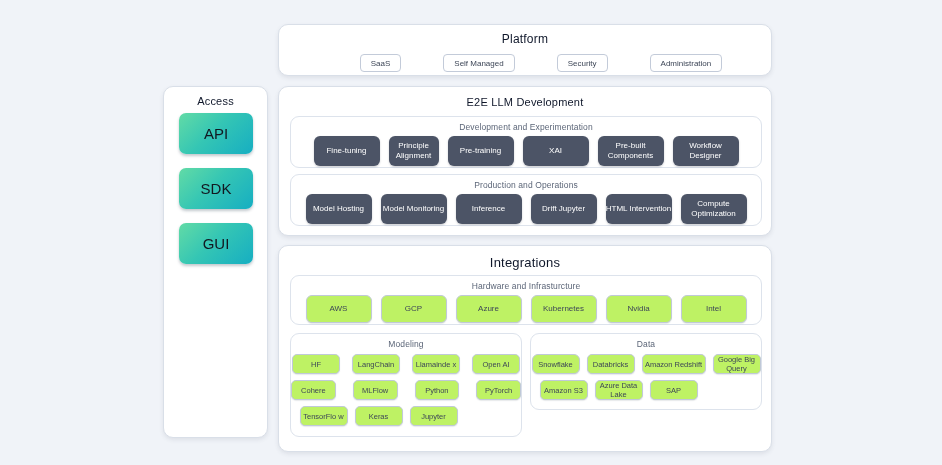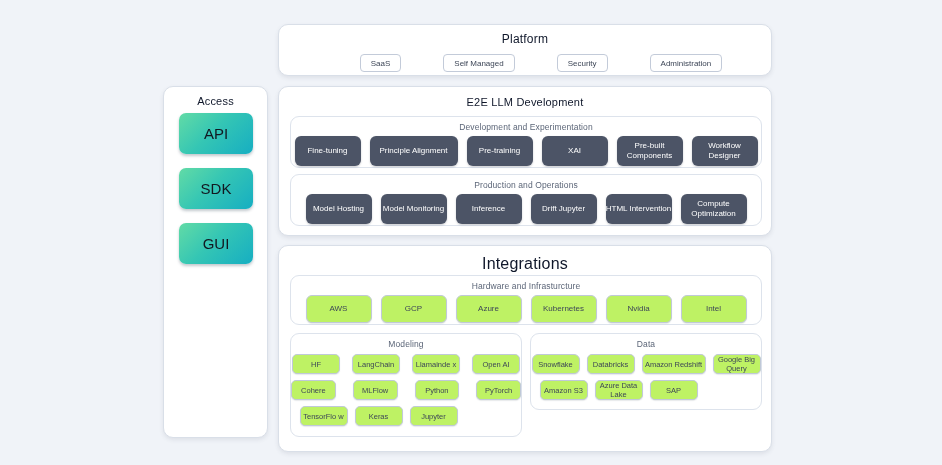--- a/index.html
+++ b/index.html
@@ -154,21 +154,21 @@
     </div>
   </div>
 
   <div class="card" style="left:278px; top:86px; width:494px; height:150px;">
     <div class="card-title" style="margin-top:9px; font-size:11px;">E2E LLM Development</div>
 
     <div class="panel" style="left:11px; top:29px; width:472px; height:52px;">
       <div class="panel-title">Development and Experimentation</div>
       <div class="row" style="margin-top:4px; gap:9px;">
         <div class="chip-dark" style="width:66px;">Fine-tuning</div>
-        <div class="chip-dark" style="width:88px;">Principle Alignment</div>
+        <div class="chip-dark" style="width:50px;">Principle Alignment</div>
         <div class="chip-dark" style="width:66px;">Pre-training</div>
         <div class="chip-dark" style="width:66px;">XAI</div>
         <div class="chip-dark" style="width:66px;">Pre-built Components</div>
         <div class="chip-dark" style="width:66px;">Workflow Designer</div>
       </div>
     </div>
 
     <div class="panel" style="left:11px; top:87px; width:472px; height:52px;">
       <div class="panel-title">Production and Operations</div>
       <div class="row" style="margin-top:4px; gap:9px;">
@@ -176,21 +176,21 @@
         <div class="chip-dark" style="width:66px;">Model Monitoring</div>
         <div class="chip-dark" style="width:66px;">Inference</div>
         <div class="chip-dark" style="width:66px;">Drift Jupyter</div>
         <div class="chip-dark" style="width:66px;">HTML Intervention</div>
         <div class="chip-dark" style="width:66px;">Compute Optimization</div>
       </div>
     </div>
   </div>
 
   <div class="card" style="left:278px; top:245px; width:494px; height:207px;">
-    <div class="card-title" style="margin-top:9px; font-size:16px;">Integrations</div>
+    <div class="card-title" style="margin-top:9px; font-size:13px;">Integrations</div>
 
     <div class="panel" style="left:11px; top:29px; width:472px; height:50px;">
       <div class="panel-title">Hardware and Infrasturcture</div>
       <div class="row" style="margin-top:4px; gap:9px;">
         <div class="chip-light chip-hw" style="width:66px;">AWS</div>
         <div class="chip-light chip-hw" style="width:66px;">GCP</div>
         <div class="chip-light chip-hw" style="width:66px;">Azure</div>
         <div class="chip-light chip-hw" style="width:66px;">Kubernetes</div>
         <div class="chip-light chip-hw" style="width:66px;">Nvidia</div>
         <div class="chip-light chip-hw" style="width:66px;">Intel</div>

